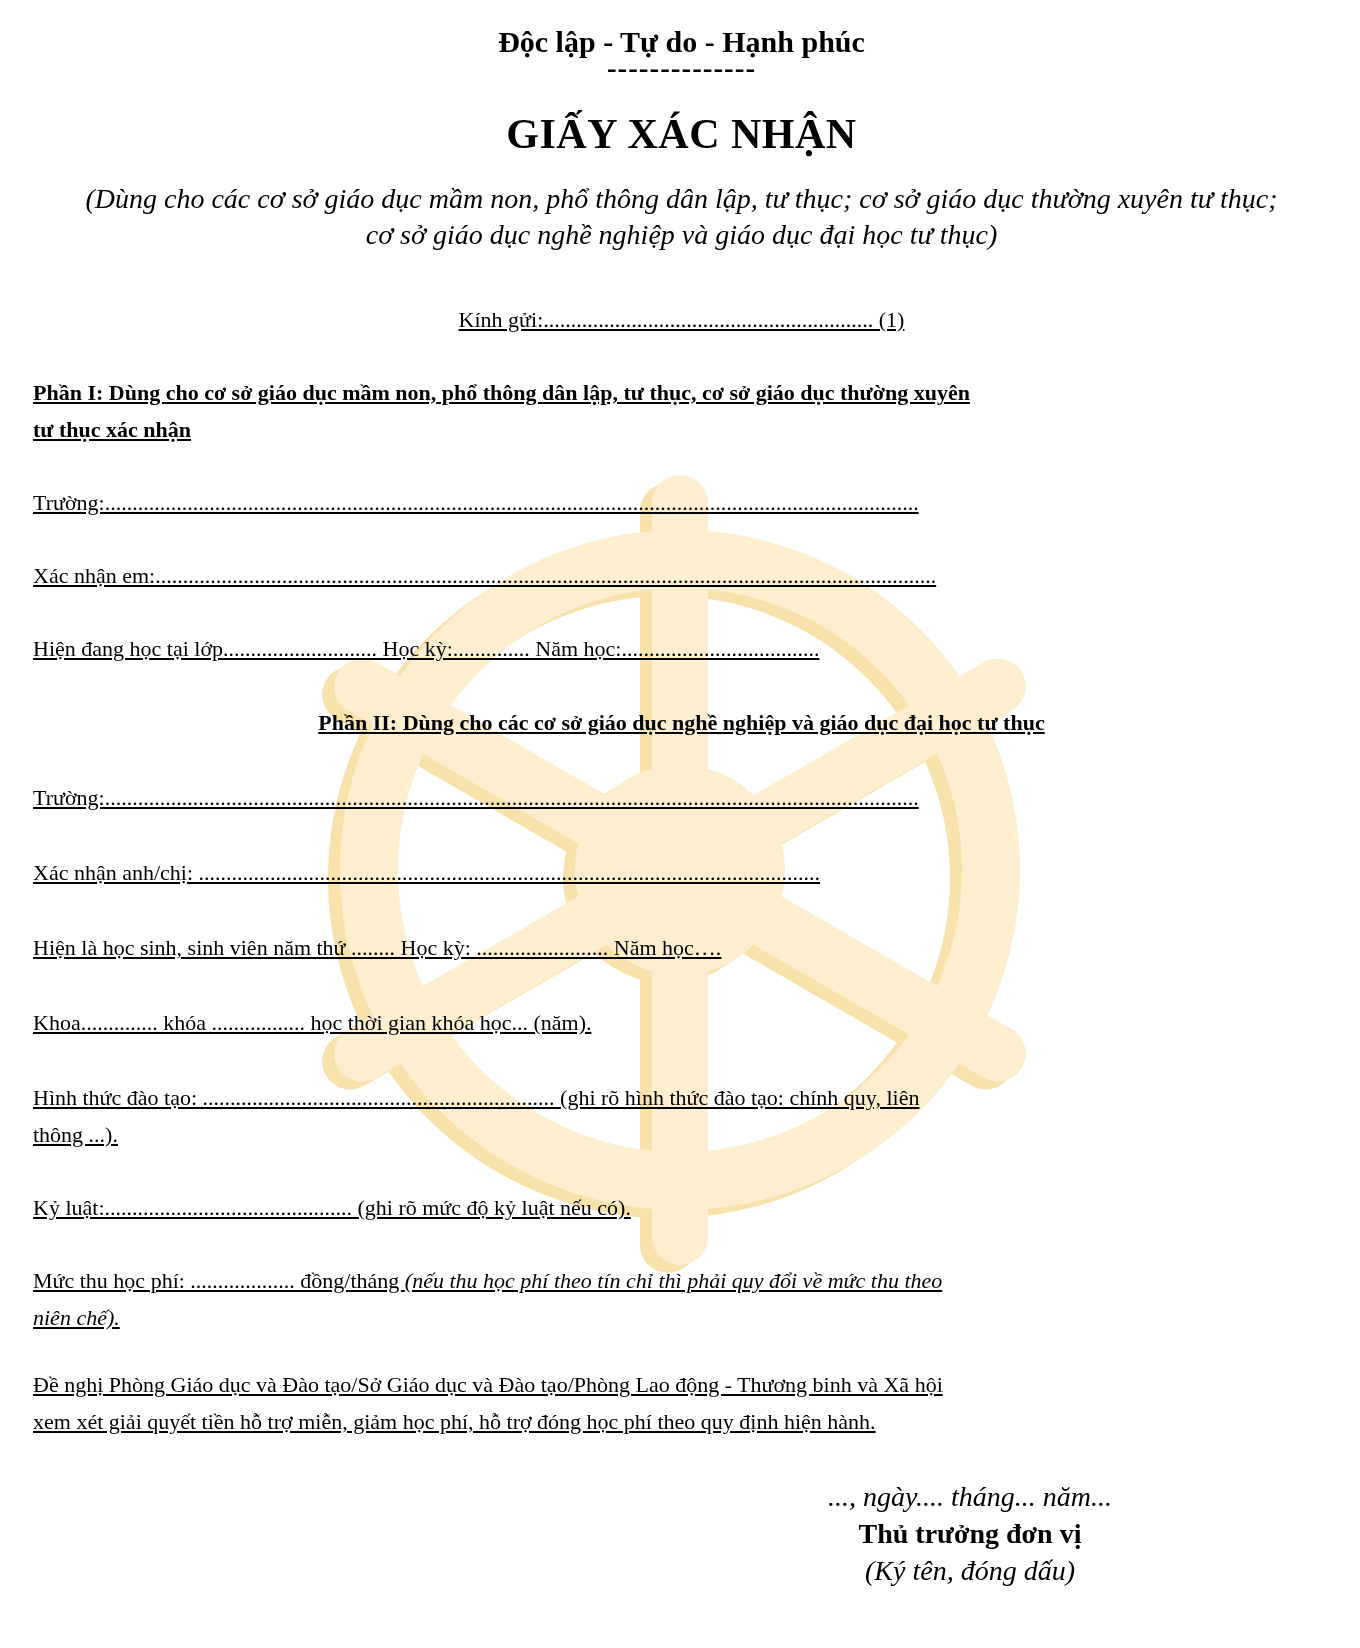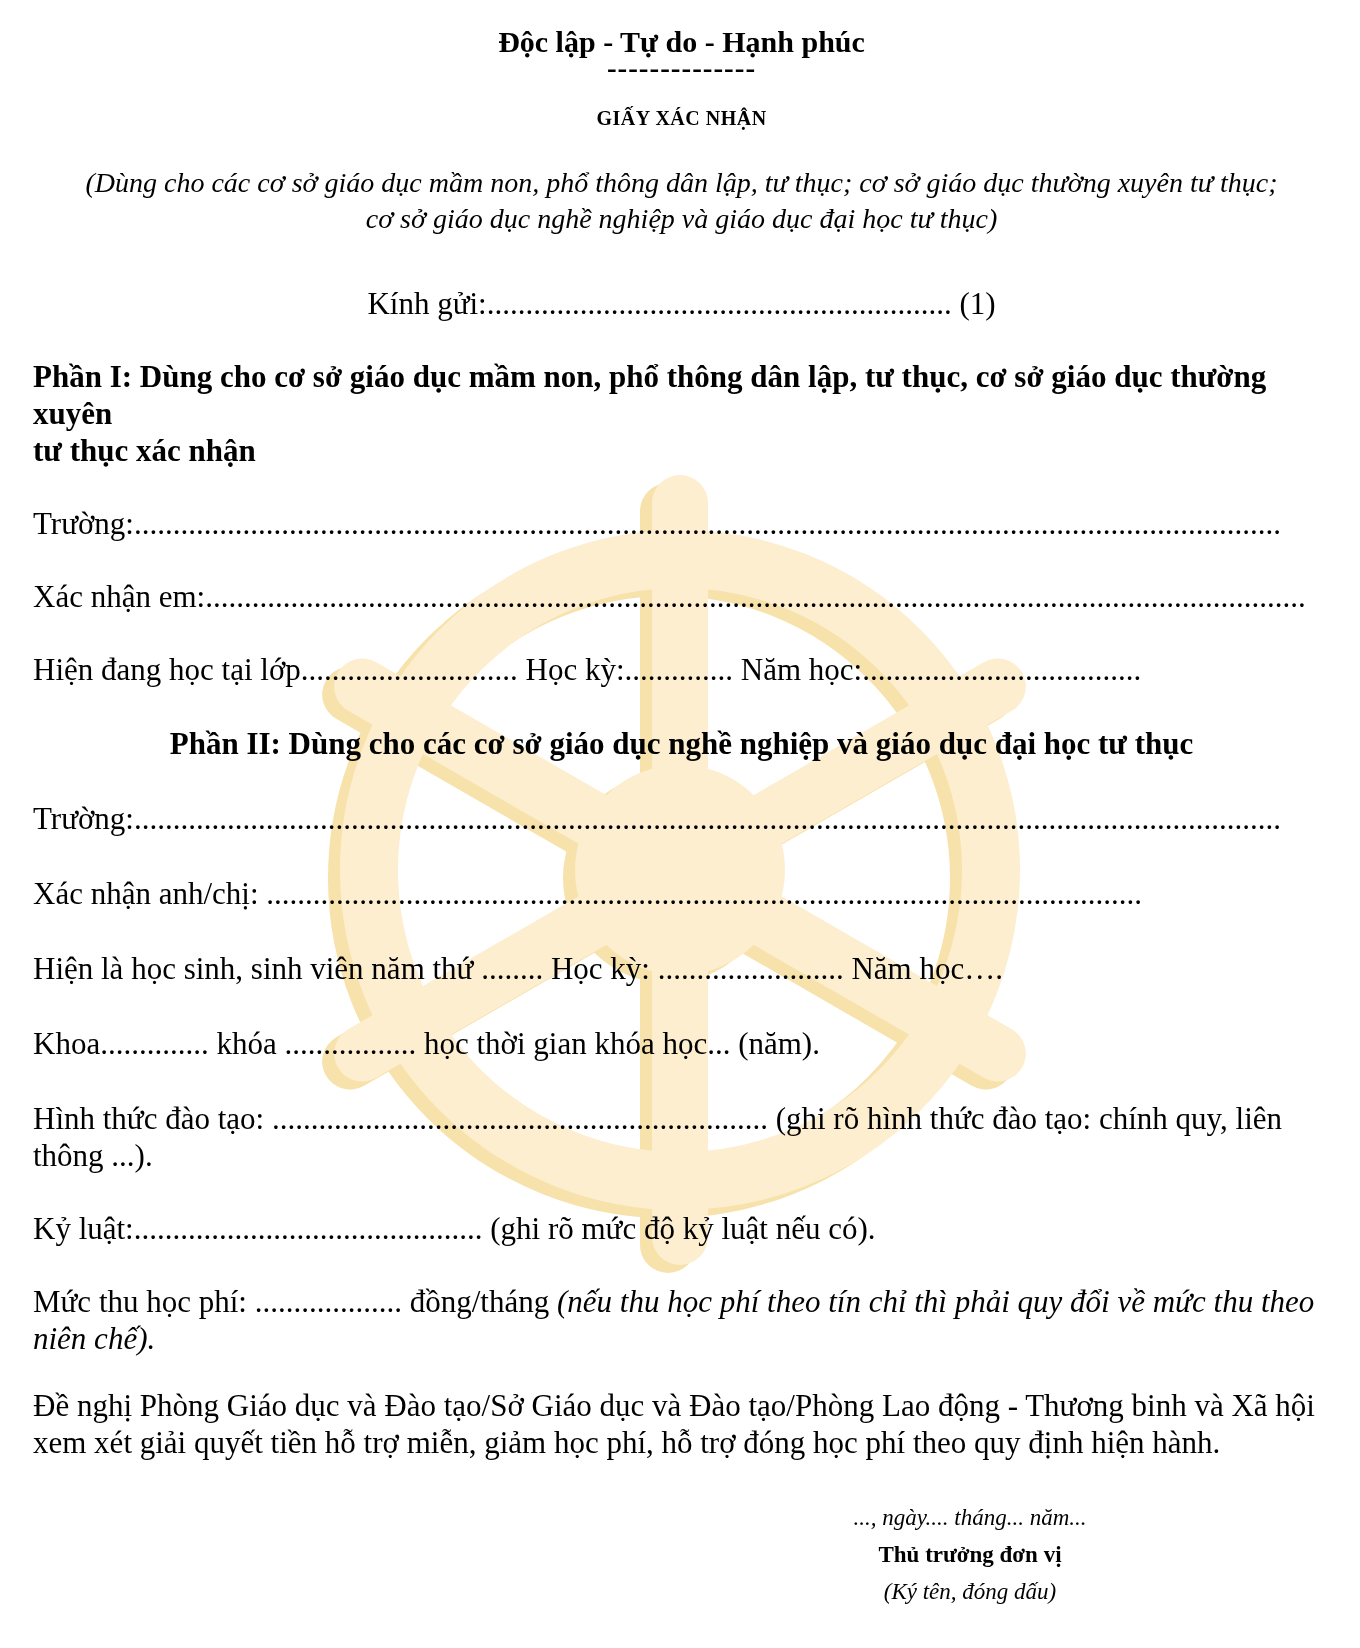--- a/index.html
+++ b/index.html
@@ -14,33 +14,33 @@
     width:840px; height:840px; z-index:0;
   }
   .page {
     position:relative; z-index:1;
     padding:14px 30px 0 33px;
   }
   .center { text-align:center; }
   .h1 { font-size:31px; font-weight:bold; line-height:40px; }
   .h2 { font-size:30px; font-weight:bold; line-height:36px; margin-top:10px; }
   .dashes { font-size:29px; font-weight:bold; line-height:20px; margin-top:-2px; letter-spacing:1px; }
-  .doc-title { font-size:20px; font-weight:bold; line-height:40px; margin-top:20px; letter-spacing:0.5px; }
+  .doc-title { font-size:42px; font-weight:bold; line-height:40px; margin-top:36px; letter-spacing:0.5px; }
   .subtitle { font-size:28px; font-style:italic; line-height:36px; margin-top:27px; }
-  .line { font-size:31px; line-height:37px; }
+  .line { font-size:22px; line-height:37px;text-decoration:underline; }
   .recipient { margin-top:48px; }
   .section-heading { font-weight:bold; margin-top:36px; }
   .mt36 { margin-top:36px; }
   .mt37 { margin-top:37px;text-align:center; }
   .mt38 { margin-top:38px; }
   .closing { margin-top:30px; }
   .ital { font-style:italic; }
   .sign-block {
     width:520px; margin:38px 100px 0 auto;
-    text-align:center; font-size:23px; line-height:37px;
+    text-align:center; font-size:28px; line-height:37px;
   }
   .sign-date { font-style:italic; }
   .sign-title { font-weight:bold; }
   .sign-note { font-style:italic; }
 </style>
 </head>
 <body>
 
 <svg class="watermark" viewBox="-420 -420 840 840" aria-hidden="true">
   <g transform="translate(-12,8)" stroke="#F8E2AB" fill="none">

